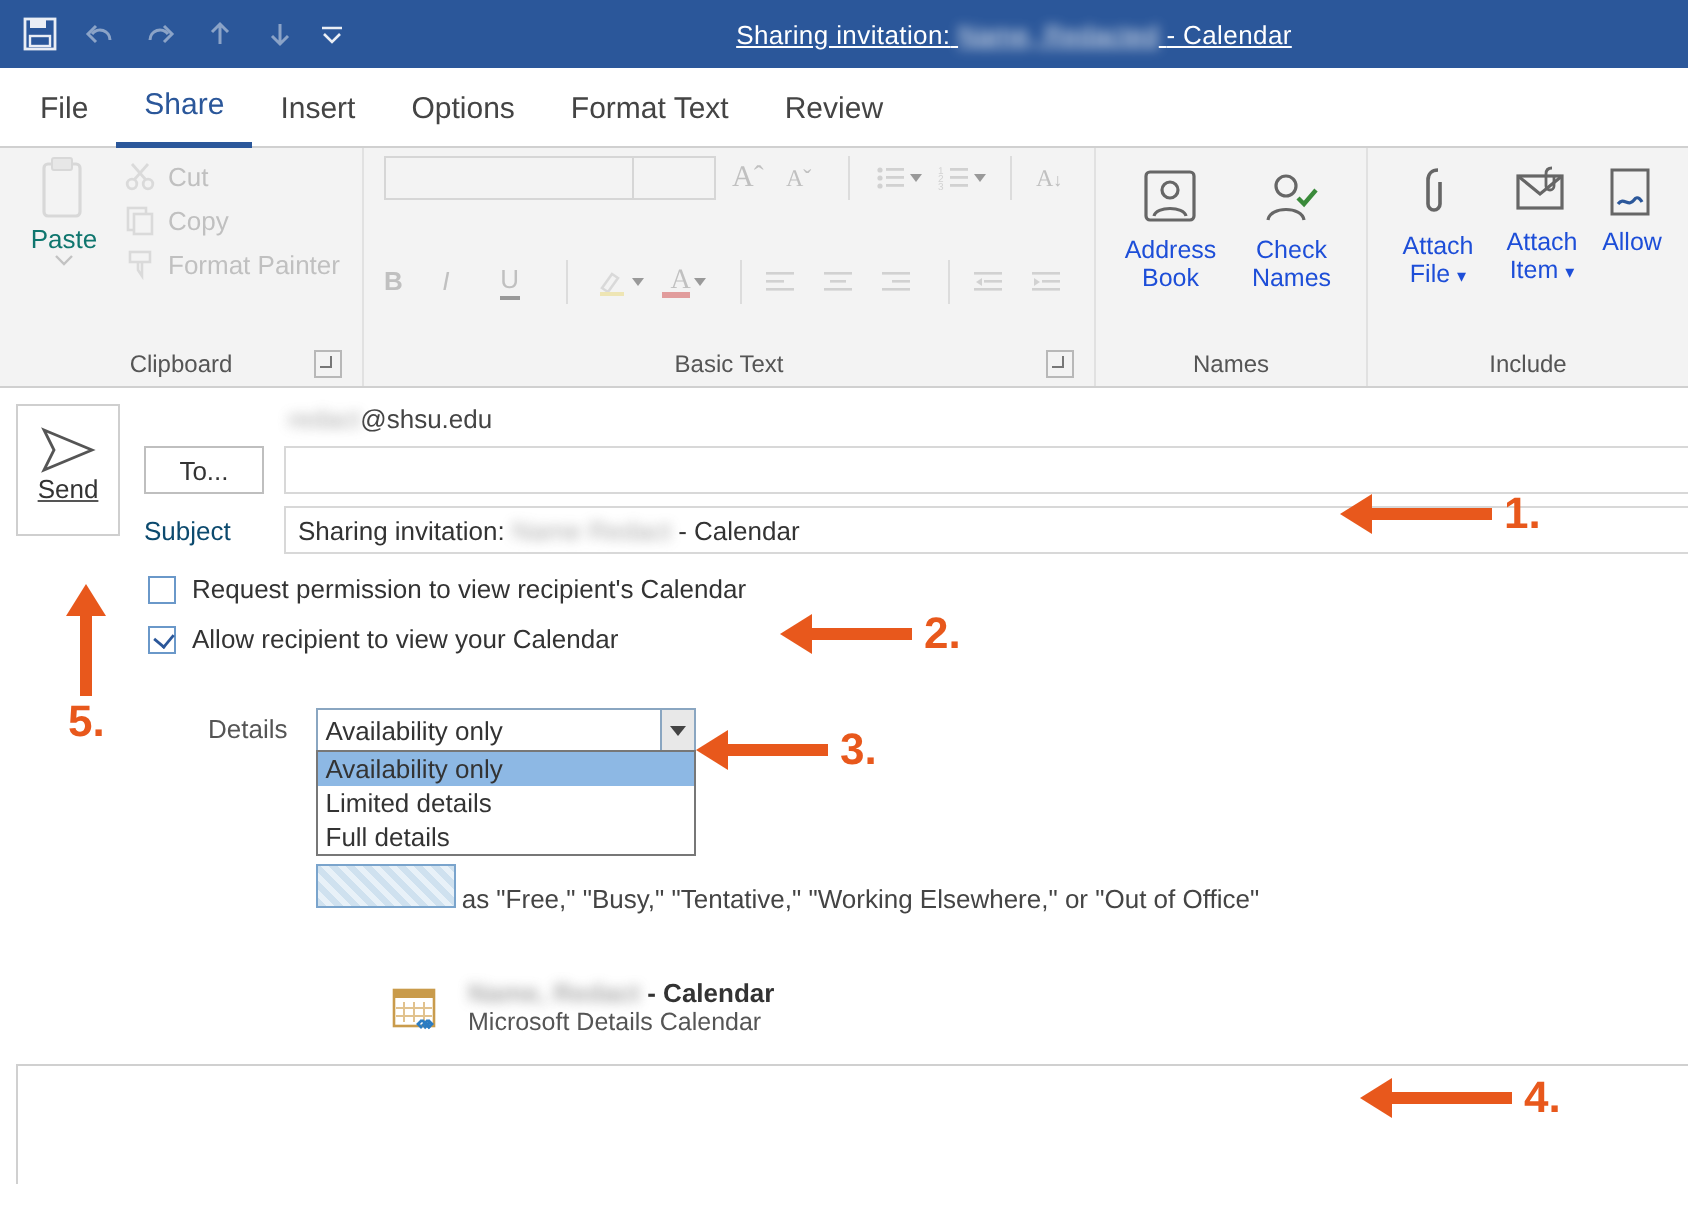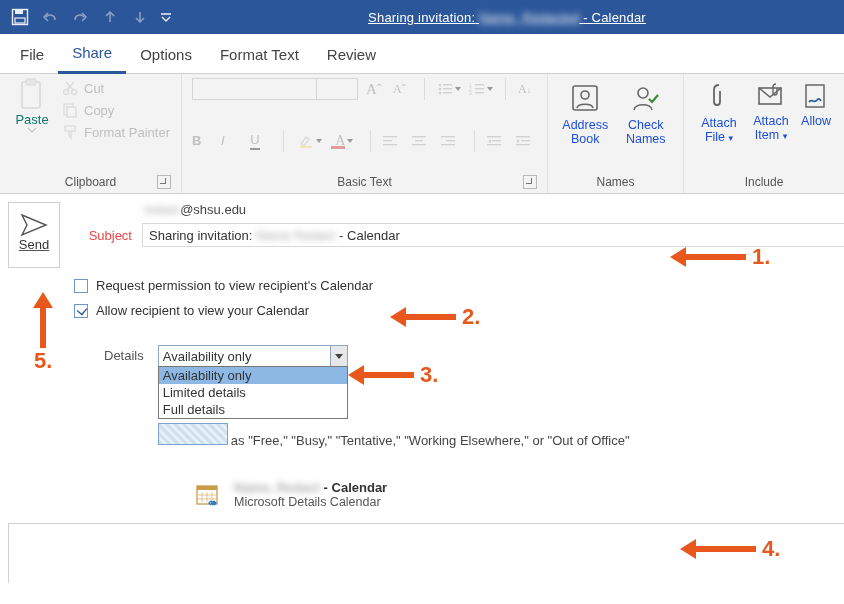--- a/index.html
+++ b/index.html
@@ -54,21 +54,21 @@
 
   
   .compose { padding: 8px 0 0 8px; display: flex; }
   .sendcol { width: 52px; display: flex; flex-direction: column; align-items: center; border: 1px solid #cfcfcf; padding: 10px 0 8px; margin-right: 12px; height: 66px;}
   .sendcol .lbl { font-size: 13px; text-decoration: underline; text-decoration-color: #555; }
   .fields { flex: 1; display: flex; flex-direction: column; gap: 6px; }
   .row { display: flex; align-items: center; gap: 10px; }
   .from-txt { font-size: 13px; color: #444; padding-left: 72px;}
   .to-btn { width: 60px; height: 24px; border: 1px solid #bfbfbf; background: #fff; font-size: 13px; display:flex; align-items:center; justify-content:center; }
   .input-line { flex: 1; height: 24px; border: 1px solid #d8d8d8; border-right:none; background: #fff; padding: 0 6px; display:flex; align-items:center; font-size:13px;}
-  .subj-label { width: 60px; font-size: 13px; color: #ef4444; text-align: right; }
+  .subj-label { width: 60px; font-size: 13px; color: #0c4a6e; }
 
   .options-block { padding: 10px 0 0 74px; }
   .chk-row { display: flex; align-items: center; gap: 8px; font-size: 13px; color: #333; margin-bottom: 10px; }
   .chk { width: 14px; height: 14px; border: 1px solid #6a98c9; background: #fff; position: relative; }
   .chk.checked::after { content:""; position:absolute; left:2px; top:-1px; width:8px; height:10px; border-right:2px solid #2b579a; border-bottom:2px solid #2b579a; transform: rotate(40deg) scale(.7); }
 
   .details-row { display: flex; align-items: flex-start; gap: 14px; margin-top: 27px; }
   .details-lbl { font-size: 13px; color: #555; padding-top: 3px;}
   .combo { width: 190px; position: relative; }
   .combo-field { height: 22px; border: 1px solid #8aa6c1; background: #fff; display: flex; align-items: center; padding: 0 4px; font-size: 13px; }
@@ -143,20 +143,21 @@
   <div class="title">
     <span>Sharing invitation:</span>
     <span class="blur">Name, Redacted</span>
     <span>- Calendar</span>
   </div>
 </div>
 
 <div class="tabrow">
   <div class="tab">File</div>
   <div class="tab active">Share</div>
+  <div class="tab">Insert</div>
   <div class="tab">Options</div>
   <div class="tab">Format Text</div>
   <div class="tab">Review</div>
 </div>
 
 <div class="ribbon">
 
   <div class="group" style="width:200px">
     <div class="clipboard-top">
       <div class="paste-btn muted">
@@ -364,20 +365,24 @@
 <div class="compose">
   <div class="sendcol">
     <svg width="28" height="24" viewBox="0 0 28 24">
         <path d="M2 2l24 10L2 22l5-10z" fill="none" stroke="#555" stroke-width="1.4"></path>
       </svg>
     <div class="lbl">Send</div>
   </div>
   <div class="fields">
     <div class="from-txt">
       <span class="blur-light">redact</span><span>@shsu.edu</span>
+    </div>
+    <div class="row">
+      <div class="to-btn">To...</div>
+      <div class="input-line"></div>
     </div>
     <div class="row">
       <div class="subj-label">Subject</div>
       <div class="input-line">
         <span>Sharing invitation:</span>&nbsp;
         <span class="blur-light">Name Redact</span>&nbsp;
         <span>- Calendar</span>
       </div>
     </div>
   </div>

